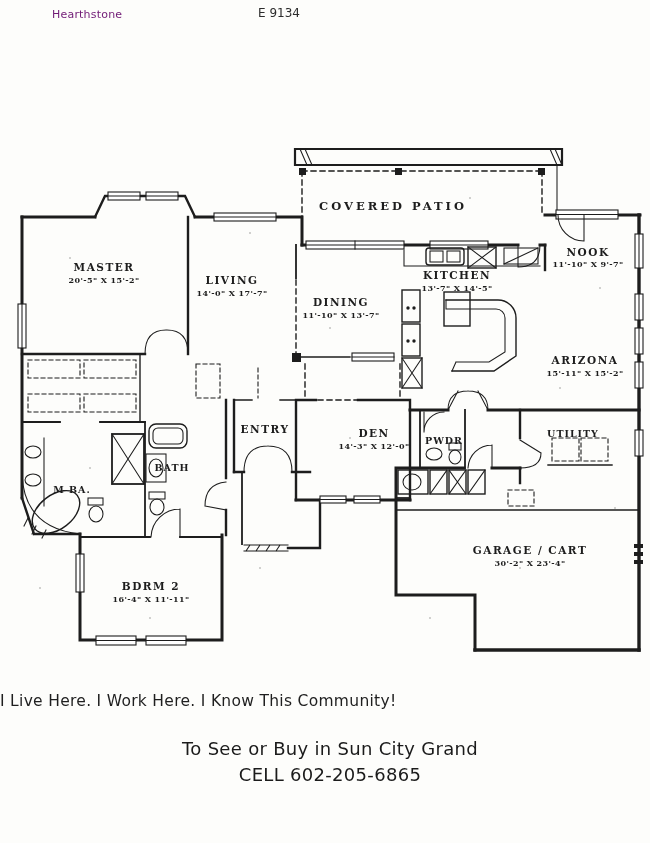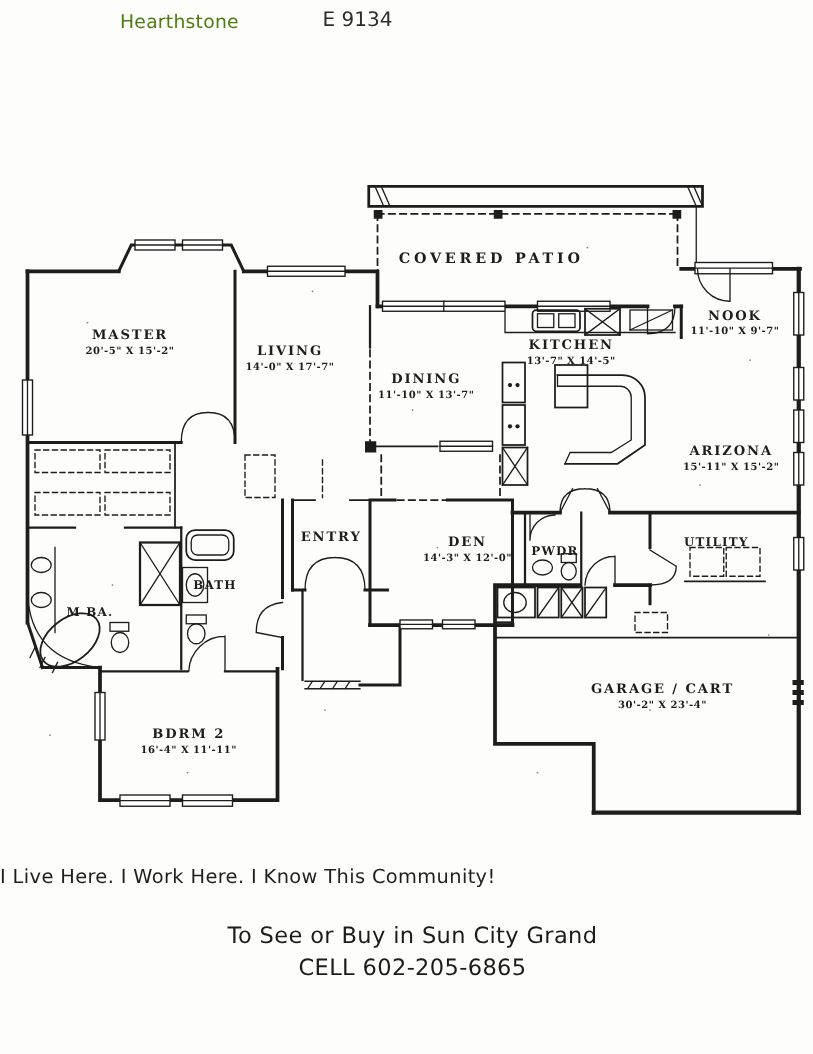--- a/index.html
+++ b/index.html
@@ -2,22 +2,22 @@
 <html><head>
 <meta charset="utf-8">
 <style>
   html,body{margin:0;padding:0;}
   body{
     width:650px;height:843px;position:relative;
     background:#fdfdfb;color:#222;
     font-family:"DejaVu Sans",sans-serif;
     overflow:hidden;
   }
-  .hdr-title{position:absolute;left:52px;top:8px;font-size:15px;color:#4d7c0f;letter-spacing:.2px;margin-left:44px;}
-  .hdr-code{position:absolute;left:258px;top:6px;font-size:16px;color:#2c2c2c;}
+  .hdr-title{position:absolute;left:52px;top:8px;font-size:11px;color:#701a75;letter-spacing:.2px;}
+  .hdr-code{position:absolute;left:258px;top:6px;font-size:12px;color:#2c2c2c;}
   svg.plan{position:absolute;left:0;top:138px;}
   svg .stroke{stroke:#1d1d1d;fill:none;stroke-linecap:square;}
   svg .w35{stroke-width:3.4;}
   svg .w3{stroke-width:3;}
   svg .w25{stroke-width:2.4;}
   svg .w2{stroke-width:1.8;}
   svg .w15{stroke-width:1.4;}
   svg .thin{stroke-width:1.05;}
   svg .dsh{stroke-width:1.4;stroke-dasharray:5 4;}
   svg .dshthin{stroke-width:1.1;stroke-dasharray:4 3;}

